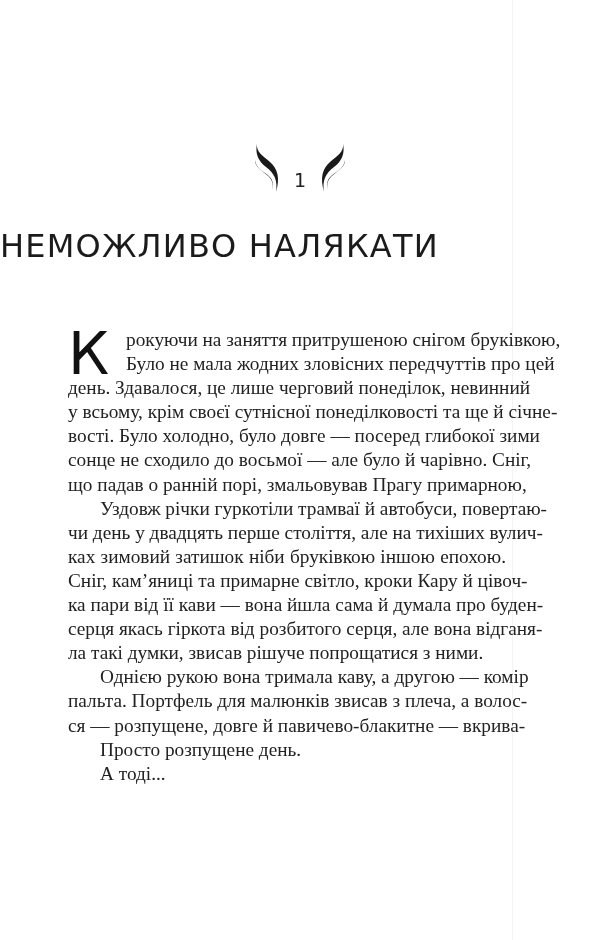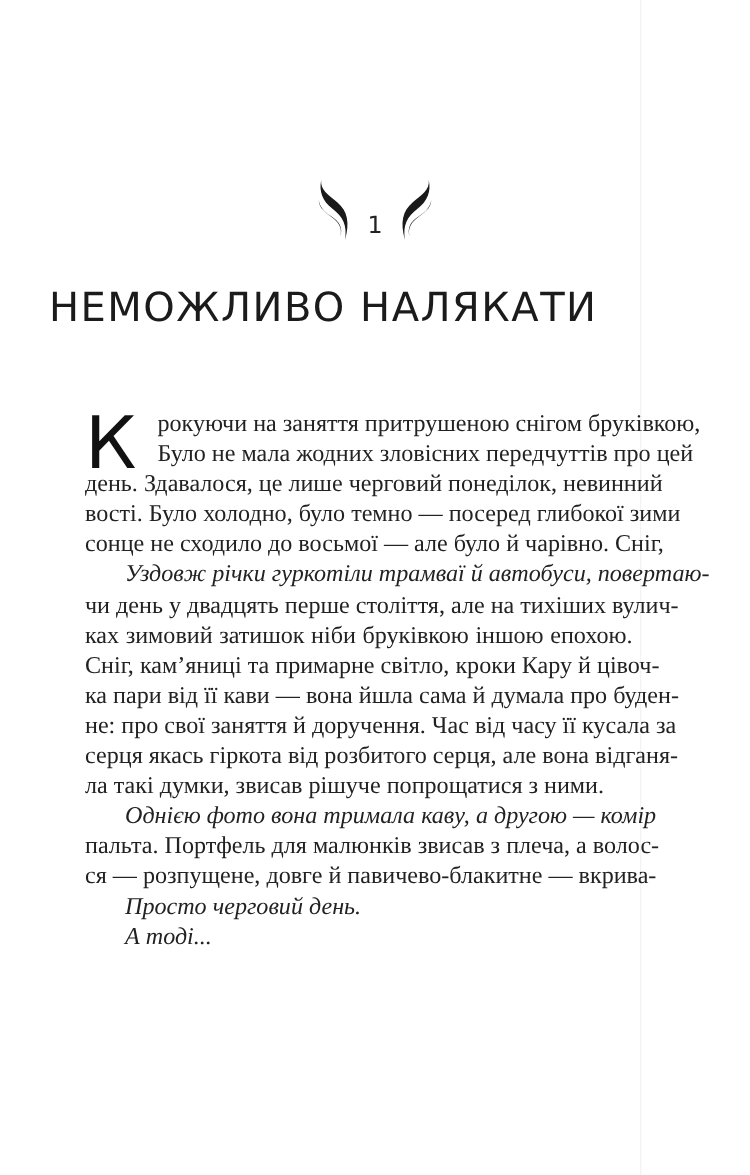--- a/index.html
+++ b/index.html
@@ -43,21 +43,21 @@
       color: #222;
       margin: 0 10px;
       line-height: 1;
       padding-bottom: 4px;
     }
     .chapter-title {
       position: absolute;
       top: 222px;
       left: 0;
       width: 478px;
-      text-align: right;
+      text-align: left;
       font-family: "DejaVu Sans", sans-serif;
       font-size: 32px;
       font-weight: normal;
       letter-spacing: 1.2px;
       color: #1b1b1b;
       margin: 0;
       line-height: 48px;
     }
     .body-text {
       position: absolute;
@@ -74,21 +74,20 @@
       white-space: nowrap;
       text-align: justify;
       text-align-last: justify;
       height: 24.1px;
     }
     .line.last {
       text-align-last: left;
     }
     .line.indent {
       padding-left: 32px;
-      font-style: italic;
     }
     .line.dropcap-line {
       padding-left: 58px;
     }
     .drop-cap {
       position: absolute;
       left: 0;
       top: 1px;
       font-family: "DejaVu Sans", sans-serif;
       font-size: 58px;
@@ -116,41 +115,42 @@
 
 <h1 class="chapter-title">НЕМОЖЛИВО НАЛЯКАТИ</h1>
 
 <div class="body-text">
   <span class="drop-cap">К</span>
 
   <div class="paragraph">
     <span class="line dropcap-line">рокуючи на заняття притрушеною снігом бруківкою,</span>
     <span class="line dropcap-line">Було не мала жодних зловісних передчуттів про цей</span>
     <span class="line">день. Здавалося, це лише черговий понеділок, невинний</span>
-    <span class="line">вості. Було холодно, було темно — посеред глибокої зими</span>
+    <span class="line">у всьому, крім своєї сутнісної понеділковості та ще й січне-</span>
+    <span class="line">вості. Було холодно, було довге — посеред глибокої зими</span>
     <span class="line">сонце не сходило до восьмої — але було й чарівно. Сніг,</span>
+    <span class="line">що падав о ранній порі, змальовував Прагу примарною,</span>
   </div>
 
   <div class="paragraph">
     <span class="line indent">Уздовж річки гуркотіли трамваї й автобуси, повертаю-</span>
     <span class="line">чи день у двадцять перше століття, але на тихіших вулич-</span>
     <span class="line">ках зимовий затишок ніби бруківкою іншою епохою.</span>
     <span class="line">Сніг, кам’яниці та примарне світло, кроки Кару й цівоч-</span>
     <span class="line">ка пари від її кави — вона йшла сама й думала про буден-</span>
-    <span class="line">не: про свої заняття й доручення. Час від часу її кусала за</span>
     <span class="line">серця якась гіркота від розбитого серця, але вона відганя-</span>
     <span class="line last">ла такі думки, звисав рішуче попрощатися з ними.</span>
   </div>
 
   <div class="paragraph">
-    <span class="line indent">Однією фото вона тримала каву, а другою — комір</span>
+    <span class="line indent">Однією рукою вона тримала каву, а другою — комір</span>
     <span class="line">пальта. Портфель для малюнків звисав з плеча, а волос-</span>
     <span class="line">ся — розпущене, довге й павичево-блакитне — вкрива-</span>
   </div>
 
   <div class="paragraph">
-    <span class="line indent last">Просто черговий день.</span>
+    <span class="line indent last">Просто розпущене день.</span>
   </div>
 
   <div class="paragraph">
     <span class="line indent last">А тоді...</span>
   </div>
 </div>
 
 </body></html>

